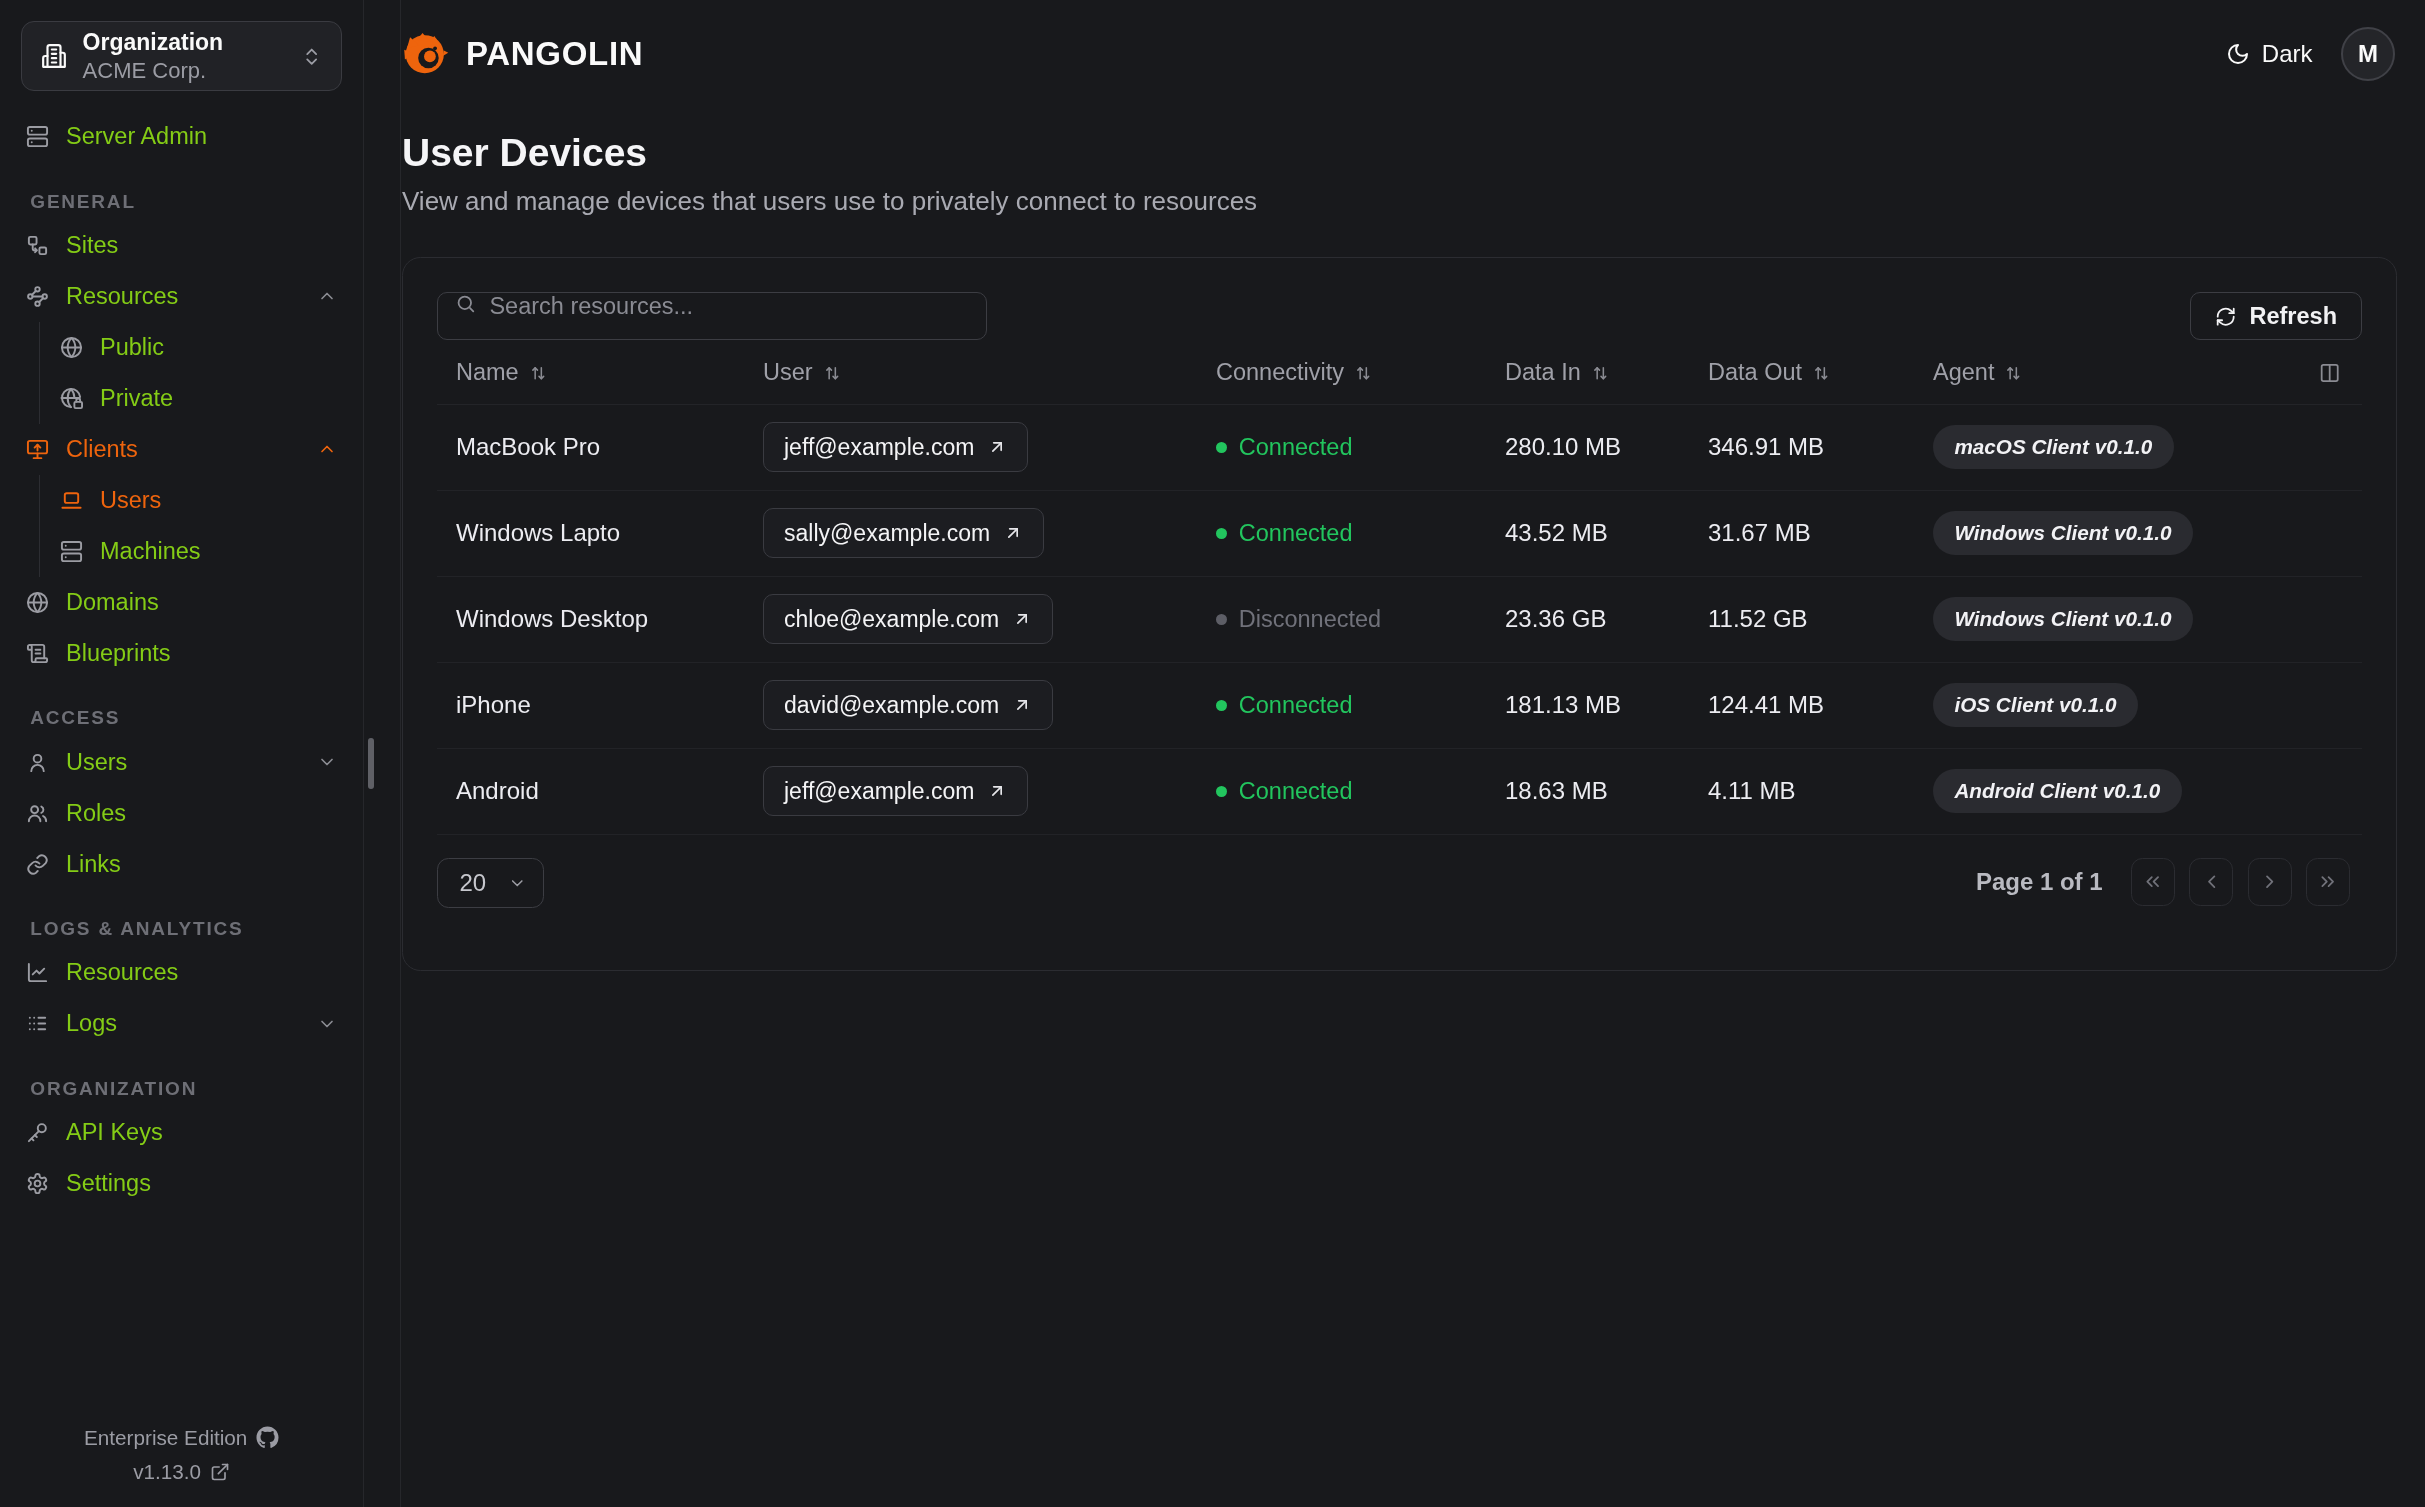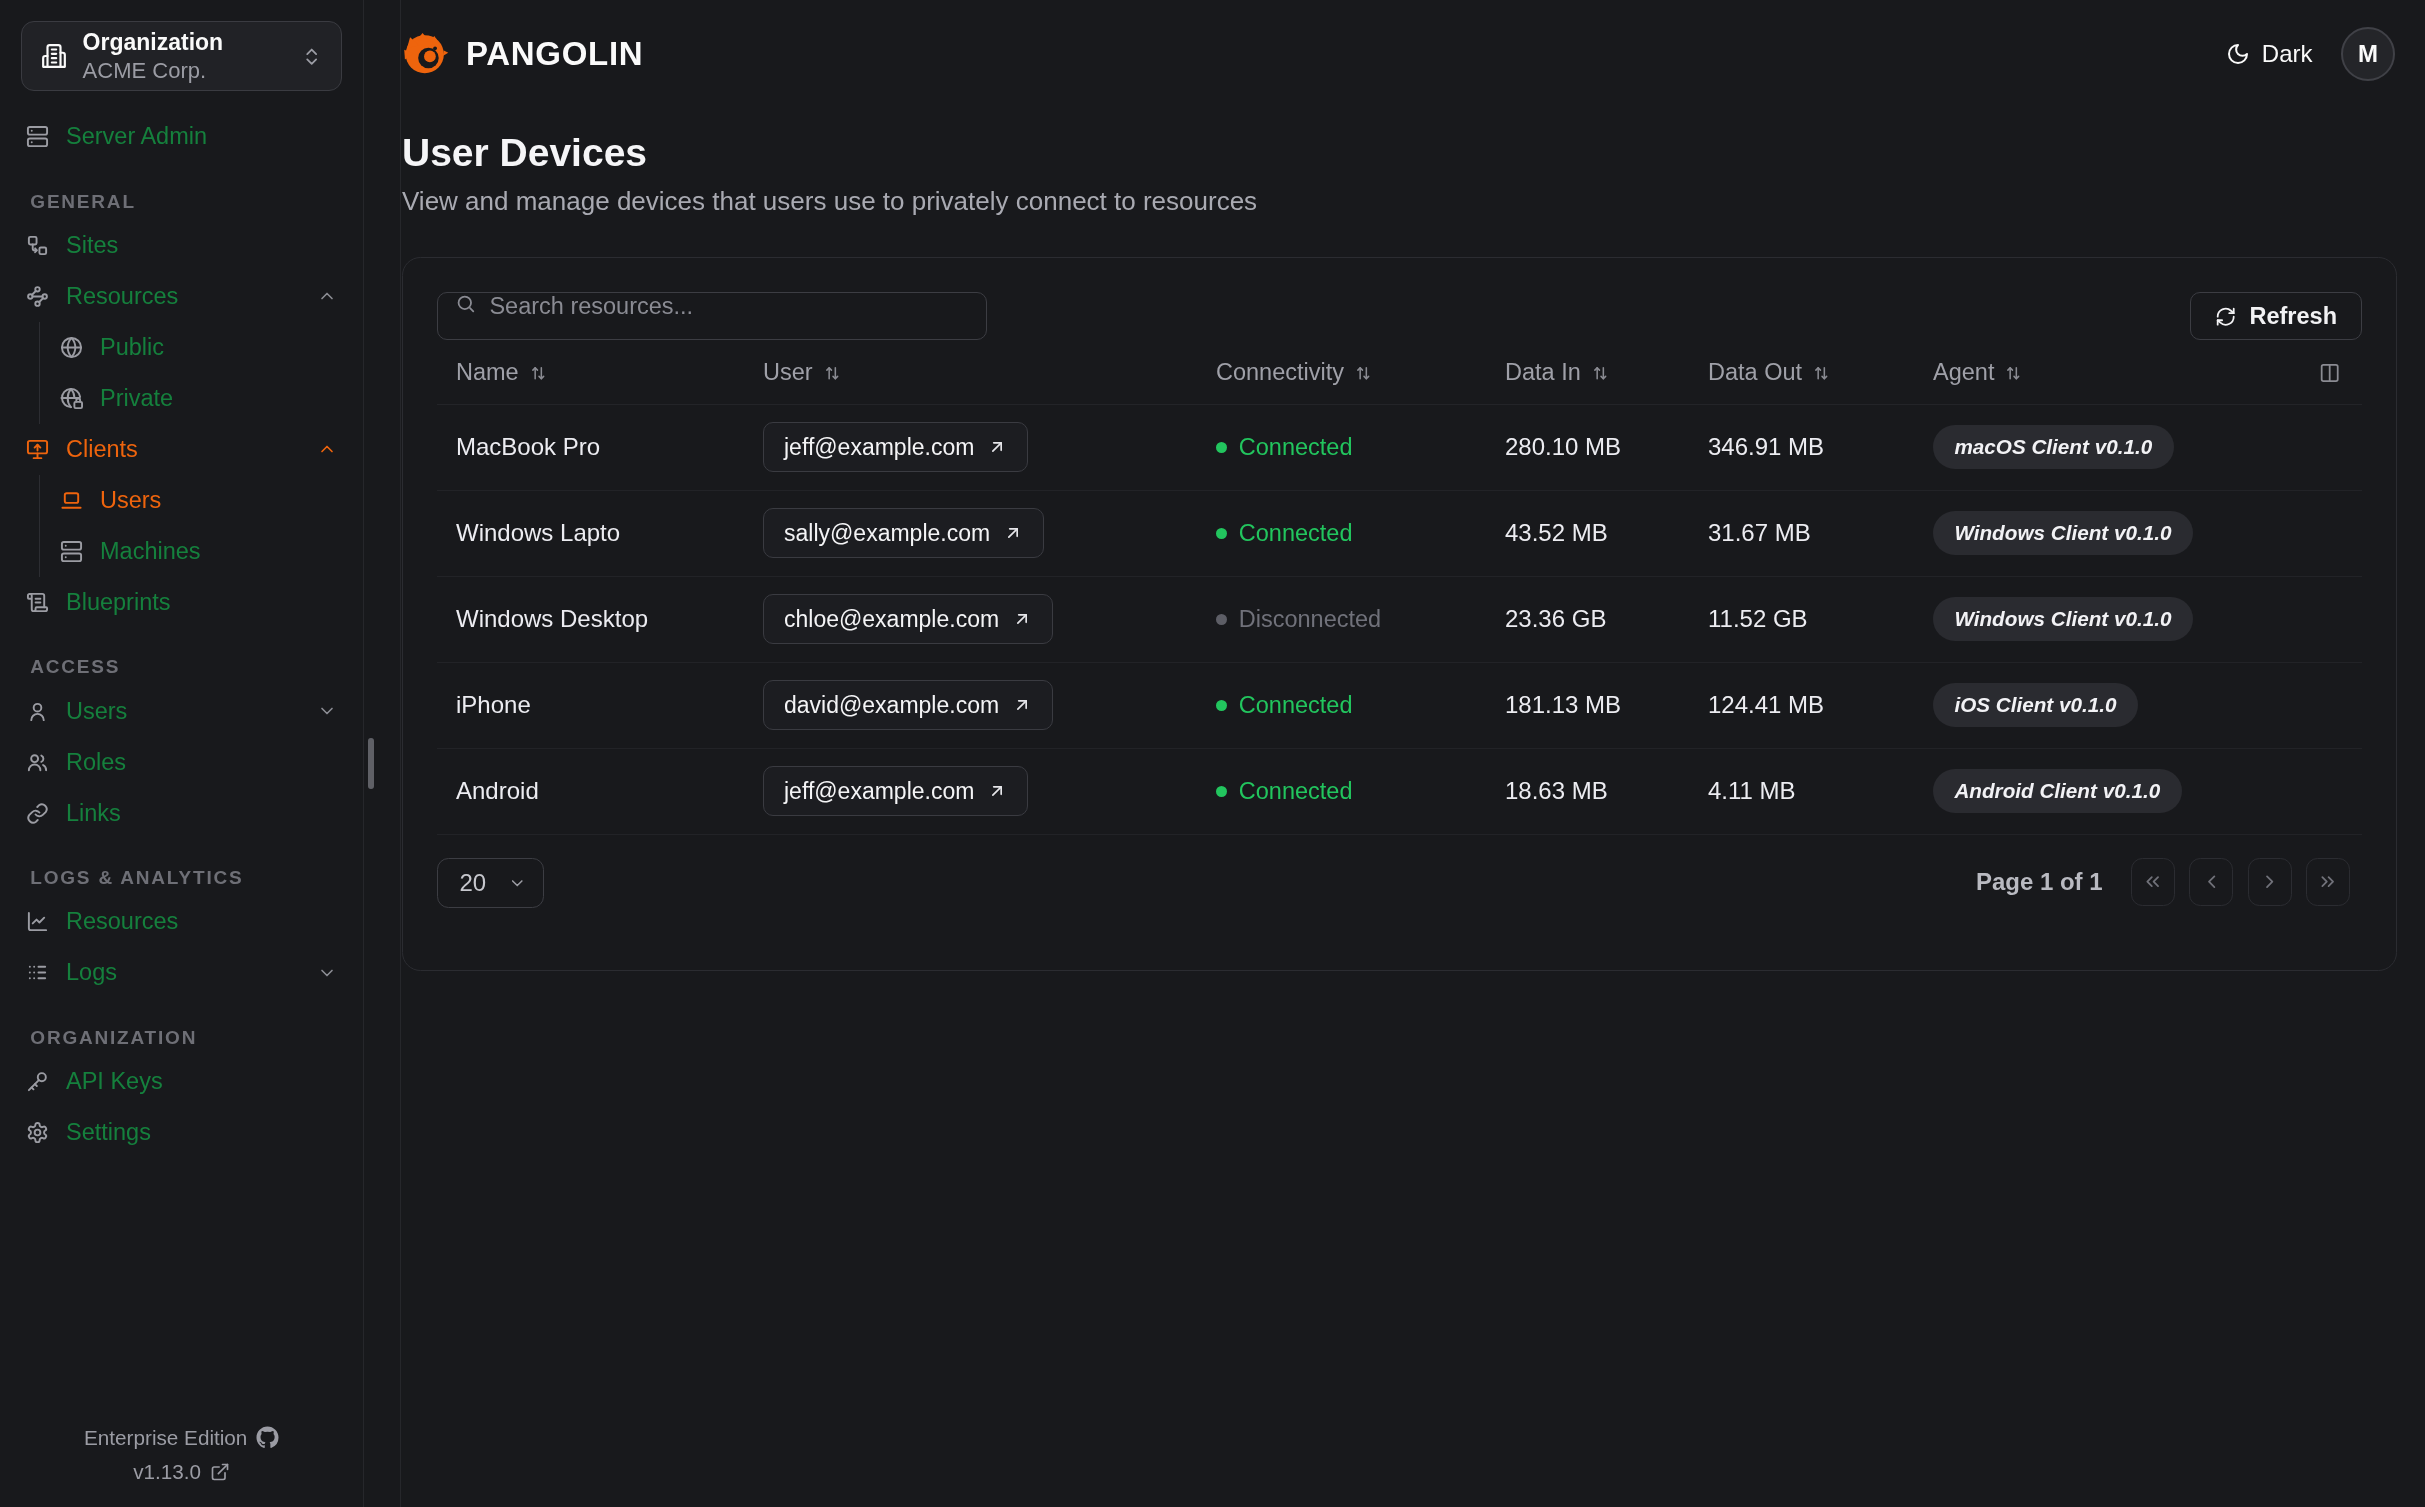--- a/index.html
+++ b/index.html
@@ -10,21 +10,21 @@
   
   .sidebar { position:absolute; left:0; top:0; width:364px; height:1507px; border-right:1.4px solid #26272b; background:#18191c; }
   .org-card { margin:21.4px 21.4px 0 21.4px; height:70px; background:#212226; border:1.4px solid #3a3b41; border-radius:13px; display:flex; align-items:center; padding:0 18.5px; gap:15.7px; cursor:pointer; }
   .org-card .ic-building { color:#fafafa; }
   .org-text { flex:1; min-width:0; }
   .org-label { font-size:23px; font-weight:700; color:#fafafa; line-height:1.2; }
   .org-name { font-size:22px; color:#9b9ca4; line-height:1.2; margin-top:1.4px; }
   .org-chevrons { color:#9b9ca4; }
 
   .nav { padding:20px 26px 0 26px; }
-  .nav-item { height:51px; display:flex; align-items:center; gap:17px; font-size:23.5px; color:#15803d; cursor:pointer; }
+  .nav-item { height:51px; display:flex; align-items:center; gap:17px; font-size:23.5px; color:#84cc16; cursor:pointer; }
   .nav-item .ic { color:#9b9ca3; }
   .nav-item.active { color:#ee640d; }
   .nav-item.active .ic { color:#ee640d; }
   .nav-item .chev { margin-left:auto; color:#8b8c93; }
   .nav-item.active .chev { color:#ee640d; }
   .nav-section { margin:28.5px 0 7.1px 4.3px; font-size:19px; font-weight:700; letter-spacing:1.8px; color:#6e6f76; }
   .nav-sub { margin-left:13px; border-left:1.4px solid #2c2d32; padding-left:20px; }
   .nav-sub .nav-item { height:51px; }
 
   .side-footer { position:absolute; bottom:18.5px; left:0; width:100%; text-align:center; color:#9b9ca4; font-size:20.7px; }
@@ -383,20 +383,26 @@
             <use href="#i-laptop"></use>
           </svg>
         <span>Users</span>
       </div>
       <div class="nav-item">
         <svg class="ic" width="23" height="23" viewBox="0 0 32 32">
             <use href="#i-server"></use>
           </svg>
         <span>Machines</span>
       </div>
+    </div>
+    <div class="nav-item">
+      <svg class="ic" width="23" height="23" viewBox="0 0 32 32">
+          <use href="#i-globe"></use>
+        </svg>
+      <span>Domains</span>
     </div>
     <div class="nav-item">
       <svg class="ic" width="23" height="23" viewBox="0 0 32 32">
           <use href="#i-scroll"></use>
         </svg>
       <span>Blueprints</span>
     </div>
 
     <div class="nav-section">ACCESS</div>
     <div class="nav-item">

